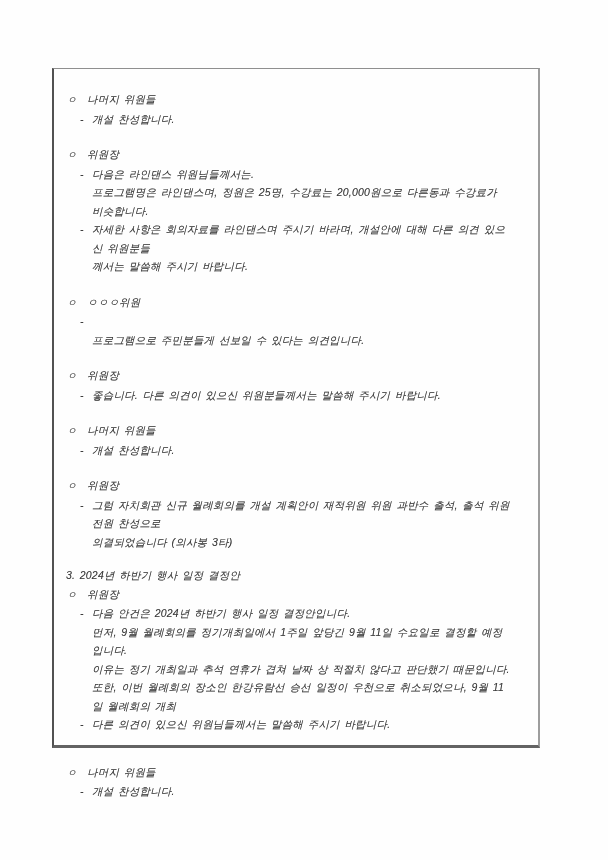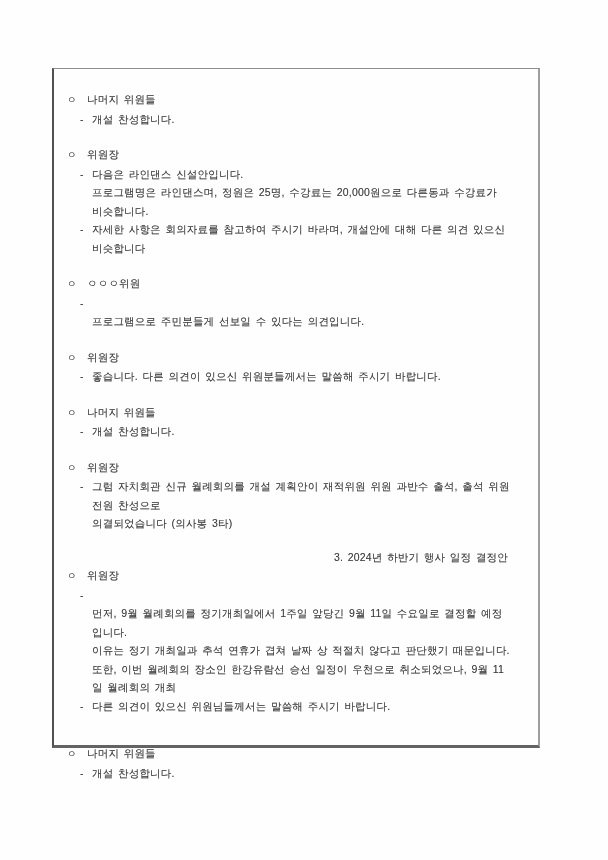--- a/index.html
+++ b/index.html
@@ -28,29 +28,28 @@
     border-bottom: 3px solid #636363;
     background: #fefefe;
     padding-top: 21px;
     font-size: 10.5px;
     line-height: 18.5px;
     color: #3e3e3e;
     letter-spacing: 0.2px;
     word-spacing: 1.5px;
     text-shadow: 0 0 0.5px rgba(70,70,70,0.45);
   }
-  .block { margin-top: 17px; }
+  .block { margin-top: 17px; font-style: italic; }
   .block:first-child { margin-top: 0; }
   .block.no-gap { margin-top: 0; }
   .block.large-gap { margin-top: 29px; }
   .heading-block {
     margin-top: 15px;
     padding-left: 12px;
     padding-right: 30px;
-    text-align: right;
   }
   .speaker-line {
     padding-left: 13px;
     padding-right: 30px;
   }
   .bullet {
     display: inline-block;
     width: 20px;
     font-size: 9.5px;
   }
@@ -78,27 +77,28 @@
         <div class="speaker-line"><span class="bullet">ㅇ</span><span>나머지 위원들</span></div>
         <div class="dash-line">
           <span class="dash-marker">-</span>
           <span>개설 찬성합니다.</span>
         </div>
       </div>
       <div class="block">
         <div class="speaker-line"><span class="bullet">ㅇ</span><span>위원장</span></div>
         <div class="dash-line">
           <span class="dash-marker">-</span>
-          <span>다음은 라인댄스 신설안입니다.</span>
+          <span>다음은 라인댄스 위원님들께서는.</span>
         </div>
         <div class="cont-line">프로그램명은 라인댄스며, 정원은 25명, 수강료는 20,000원으로 다른동과 수강료가 비슷합니다.</div>
         <div class="dash-line">
           <span class="dash-marker">-</span>
-          <span>자세한 사항은 회의자료를 참고하여 주시기 바라며, 개설안에 대해 다른 의견 있으신 비슷합니다</span>
+          <span>자세한 사항은 회의자료를 라인댄스며 주시기 바라며, 개설안에 대해 다른 의견 있으신 위원분들</span>
         </div>
+        <div class="cont-line">께서는 말씀해 주시기 바랍니다.</div>
       </div>
       <div class="block">
         <div class="speaker-line"><span class="bullet">ㅇ</span><span>ㅇㅇㅇ위원</span></div>
         <div class="dash-line">
           <span class="dash-marker">-</span>
         </div>
         <div class="cont-line">프로그램으로 주민분들게 선보일 수 있다는 의견입니다.</div>
       </div>
       <div class="block">
         <div class="speaker-line"><span class="bullet">ㅇ</span><span>위원장</span></div>
@@ -120,20 +120,21 @@
           <span class="dash-marker">-</span>
           <span>그럼 자치회관 신규 월례회의를 개설 계획안이 재적위원 위원 과반수 출석, 출석 위원 전원 찬성으로</span>
         </div>
         <div class="cont-line">의결되었습니다 (의사봉 3타)</div>
       </div>
       <div class="heading-block block">3. 2024년 하반기 행사 일정 결정안</div>
       <div class="block no-gap">
         <div class="speaker-line"><span class="bullet">ㅇ</span><span>위원장</span></div>
         <div class="dash-line">
           <span class="dash-marker">-</span>
+          <span>다음 안건은 2024년 하반기 행사 일정 결정안입니다.</span>
         </div>
         <div class="cont-line">먼저, 9월 월례회의를 정기개최일에서 1주일 앞당긴 9월 11일 수요일로 결정할 예정입니다.</div>
         <div class="cont-line">이유는 정기 개최일과 추석 연휴가 겹쳐 날짜 상 적절치 않다고 판단했기 때문입니다.</div>
         <div class="cont-line">또한, 이번 월례회의 장소인 한강유람선 승선 일정이 우천으로 취소되었으나, 9월 11일 월례회의 개최</div>
         <div class="dash-line">
           <span class="dash-marker">-</span>
           <span>다른 의견이 있으신 위원님들께서는 말씀해 주시기 바랍니다.</span>
         </div>
       </div>
       <div class="block large-gap">

